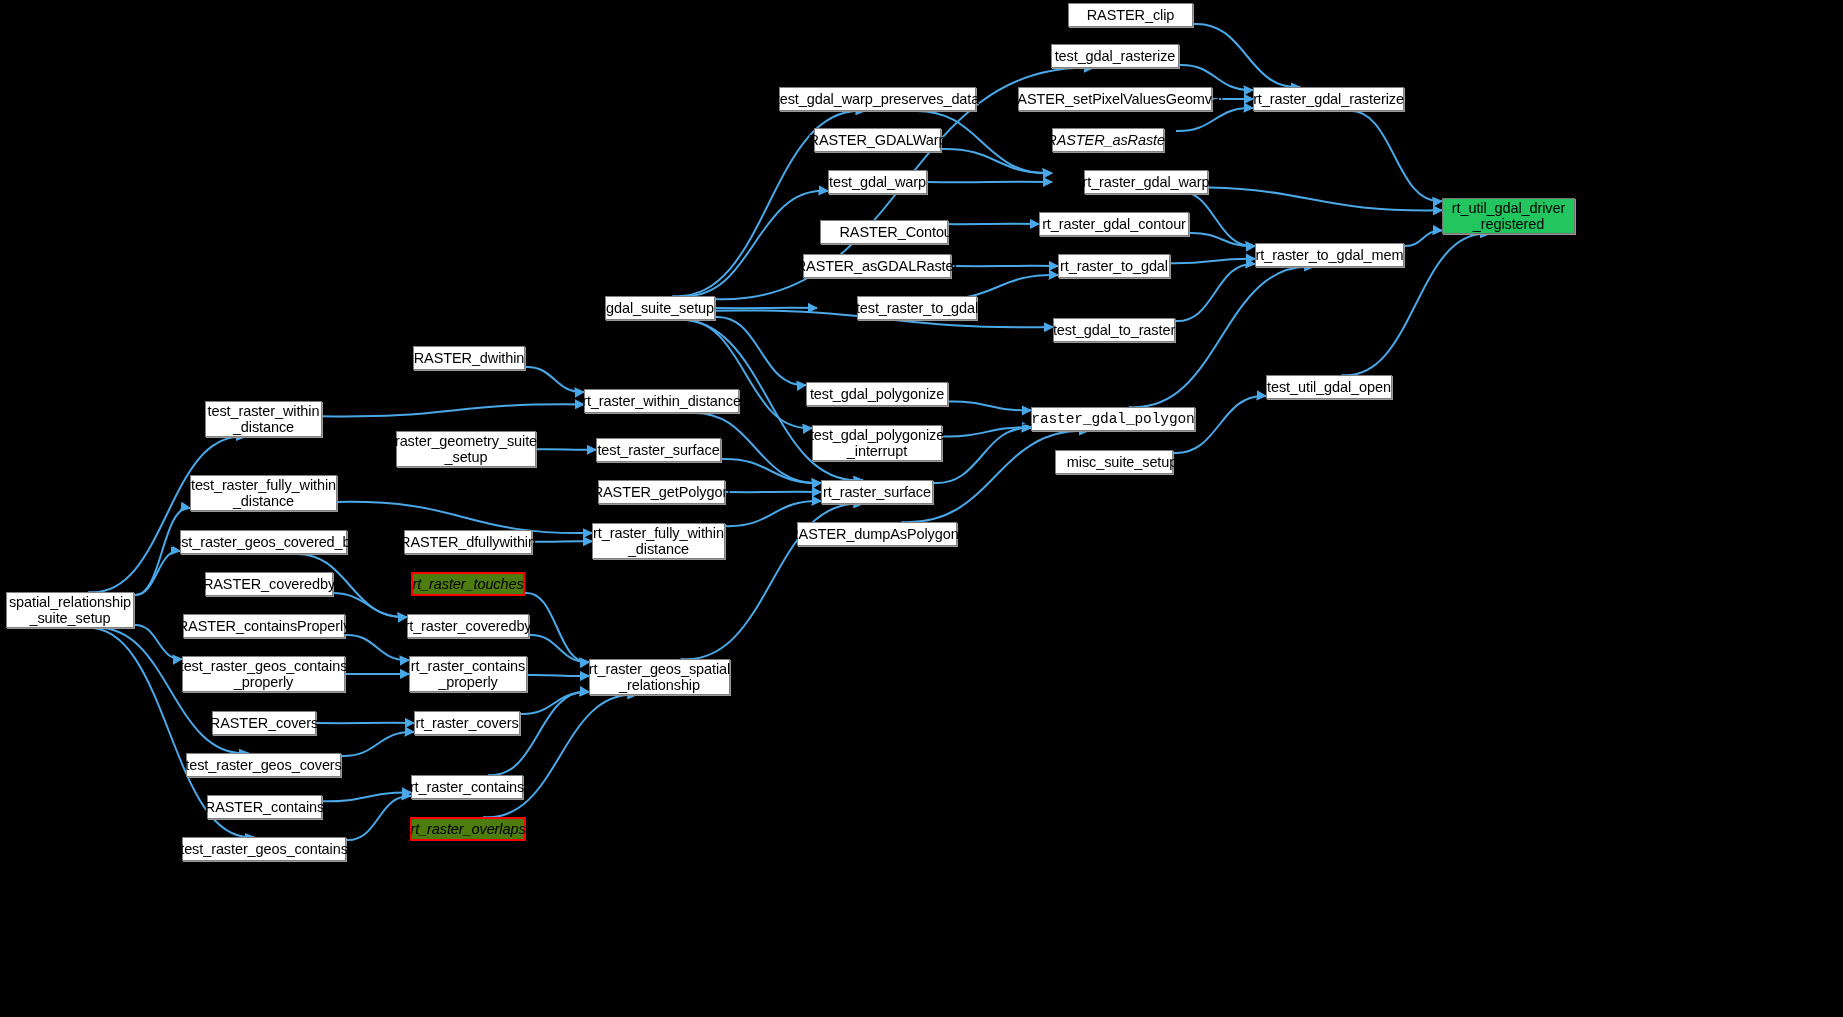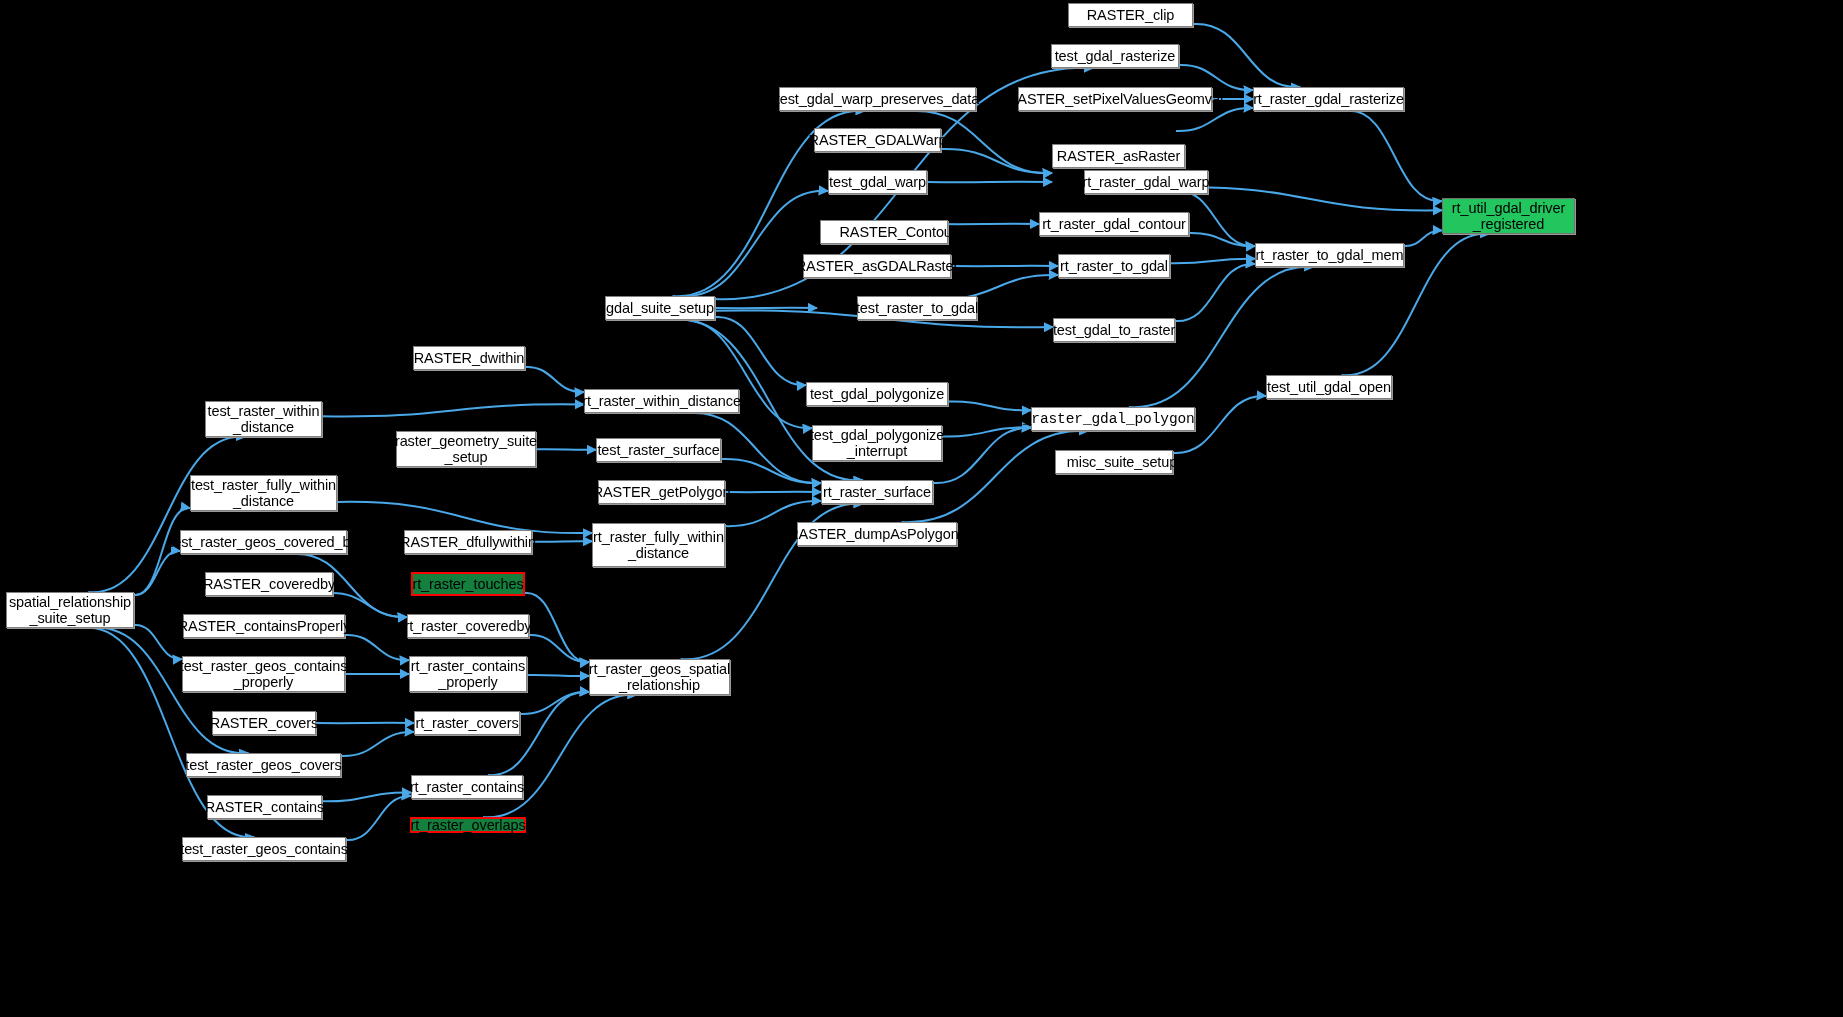--- a/index.html
+++ b/index.html
@@ -38,24 +38,25 @@
     white-space: pre;
     letter-spacing: -0.1px;
     box-shadow: 1px 1px 0 0 #999;
     z-index: 5;
   }
   .node.current {
     background: #22c55e;
     border: 1px solid #737373;
   }
   .node.redborder {
-    background: #15803d;
+    background: #4d7c0f;
     border: 2px solid #ff0000;
     box-shadow: none;
     color: #000000;
+    font-style: italic;
   }
 </style>
 </head>
 <body>
 
 <div id="canvas">
   <svg id="edges">
     <defs>
       <marker id="arrow" viewBox="0 0 10 10" refX="9" refY="5" markerWidth="5.2" markerHeight="5.2" orient="auto-start-reverse">
         <path d="M 0 0 L 10 5 L 0 10 z" fill="#4aa8e8"></path>
@@ -126,21 +127,21 @@
         <path d="M 680.6621621621622 659 C 771.7770270270271 666.6033783783784, 771.7770270270271 496.39662162162165, 862.8918918918919 504" fill="none" stroke="#4aa8e8" stroke-width="2" marker-end="url(#arrow)"></path>
       </g>
   </svg>
   <div id="node-layer">
       <div class="node" style="left: 1068px; top: 3px; width: 125px; height: 24px;">RASTER_clip</div>
       <div class="node" style="left: 1051px; top: 44px; width: 128px; height: 24px;">test_gdal_rasterize</div>
       <div class="node" style="left: 1018px; top: 87px; width: 194px; height: 24px;">RASTER_setPixelValuesGeomval</div>
       <div class="node" style="left: 1253px; top: 87px; width: 151px; height: 24px;">rt_raster_gdal_rasterize</div>
       <div class="node" style="left: 779px; top: 87px; width: 197px; height: 24px;">test_gdal_warp_preserves_data</div>
       <div class="node" style="left: 814px; top: 128px; width: 127px; height: 24px;">RASTER_GDALWarp</div>
-      <div class="node" style="left: 1052px; top: 144px; width: 133px; height: 24px;">RASTER_asRaster</div>
+      <div class="node" style="left: 1052px; top: 128px; width: 112px; height: 24px; font-style: italic;">RASTER_asRaster</div>
       <div class="node" style="left: 828px; top: 170px; width: 99px; height: 24px;">test_gdal_warp</div>
       <div class="node" style="left: 1052px; top: 170px; width: 124px; height: 24px; margin-left: 32px;">rt_raster_gdal_warp</div>
       <div class="node current" style="left: 1442px; top: 198px; width: 133px; height: 36px;">rt_util_gdal_driver
 _registered</div>
       <div class="node" style="left: 820px; top: 220px; width: 128px; height: 24px; padding-left: 28px;">RASTER_Contour</div>
       <div class="node" style="left: 1039px; top: 212px; width: 150px; height: 24px;">rt_raster_gdal_contour</div>
       <div class="node" style="left: 1255px; top: 243px; width: 149px; height: 24px;">rt_raster_to_gdal_mem</div>
       <div class="node" style="left: 803px; top: 254px; width: 148px; height: 24px;">RASTER_asGDALRaster</div>
       <div class="node" style="left: 1058px; top: 254px; width: 112px; height: 24px;">rt_raster_to_gdal</div>
       <div class="node" style="left: 605px; top: 296px; width: 110px; height: 24px;">gdal_suite_setup</div>
@@ -158,36 +159,36 @@
       <div class="node" style="left: 396px; top: 431px; width: 140px; height: 36px;">raster_geometry_suite
 _setup</div>
       <div class="node" style="left: 596px; top: 438px; width: 125px; height: 24px;">test_raster_surface</div>
       <div class="node" style="left: 1055px; top: 450px; width: 118px; height: 24px; padding-left: 16px;">misc_suite_setup</div>
       <div class="node" style="left: 190px; top: 475px; width: 147px; height: 36px;">test_raster_fully_within
 _distance</div>
       <div class="node" style="left: 598px; top: 480px; width: 127px; height: 24px;">RASTER_getPolygon</div>
       <div class="node" style="left: 821px; top: 480px; width: 112px; height: 24px;">rt_raster_surface</div>
       <div class="node" style="left: 404px; top: 530px; width: 128px; height: 24px;">RASTER_dfullywithin</div>
       <div class="node" style="left: 180px; top: 530px; width: 167px; height: 24px;">test_raster_geos_covered_by</div>
-      <div class="node" style="left: 592px; top: 523px; width: 133px; height: 44px;">rt_raster_fully_within
+      <div class="node" style="left: 592px; top: 523px; width: 133px; height: 36px;">rt_raster_fully_within
 _distance</div>
       <div class="node" style="left: 797px; top: 522px; width: 160px; height: 24px;">RASTER_dumpAsPolygons</div>
       <div class="node redborder" style="left: 411px; top: 572px; width: 114px; height: 24px;">rt_raster_touches</div>
       <div class="node" style="left: 205px; top: 572px; width: 128px; height: 24px;">RASTER_coveredby</div>
       <div class="node" style="left: 6px; top: 592px; width: 128px; height: 36px;">spatial_relationship
 _suite_setup</div>
       <div class="node" style="left: 183px; top: 614px; width: 162px; height: 24px;">RASTER_containsProperly</div>
       <div class="node" style="left: 407px; top: 614px; width: 122px; height: 24px;">rt_raster_coveredby</div>
       <div class="node" style="left: 182px; top: 656px; width: 163px; height: 36px;">test_raster_geos_contains
 _properly</div>
       <div class="node" style="left: 409px; top: 656px; width: 118px; height: 36px;">rt_raster_contains
 _properly</div>
       <div class="node" style="left: 589px; top: 659px; width: 141px; height: 36px;">rt_raster_geos_spatial
 _relationship</div>
       <div class="node" style="left: 212px; top: 711px; width: 104px; height: 24px;">RASTER_covers</div>
       <div class="node" style="left: 414px; top: 711px; width: 106px; height: 24px;">rt_raster_covers</div>
       <div class="node" style="left: 186px; top: 753px; width: 155px; height: 24px;">test_raster_geos_covers</div>
       <div class="node" style="left: 411px; top: 775px; width: 112px; height: 24px;">rt_raster_contains</div>
       <div class="node" style="left: 207px; top: 795px; width: 115px; height: 24px;">RASTER_contains</div>
-      <div class="node redborder" style="left: 410px; top: 817px; width: 116px; height: 16px;">rt_raster_overlaps</div>
+      <div class="node redborder" style="left: 410px; top: 817px; width: 116px; height: 24px;">rt_raster_overlaps</div>
       <div class="node" style="left: 182px; top: 837px; width: 164px; height: 24px;">test_raster_geos_contains</div>
     </div>
 </div>
 
 </body></html>

